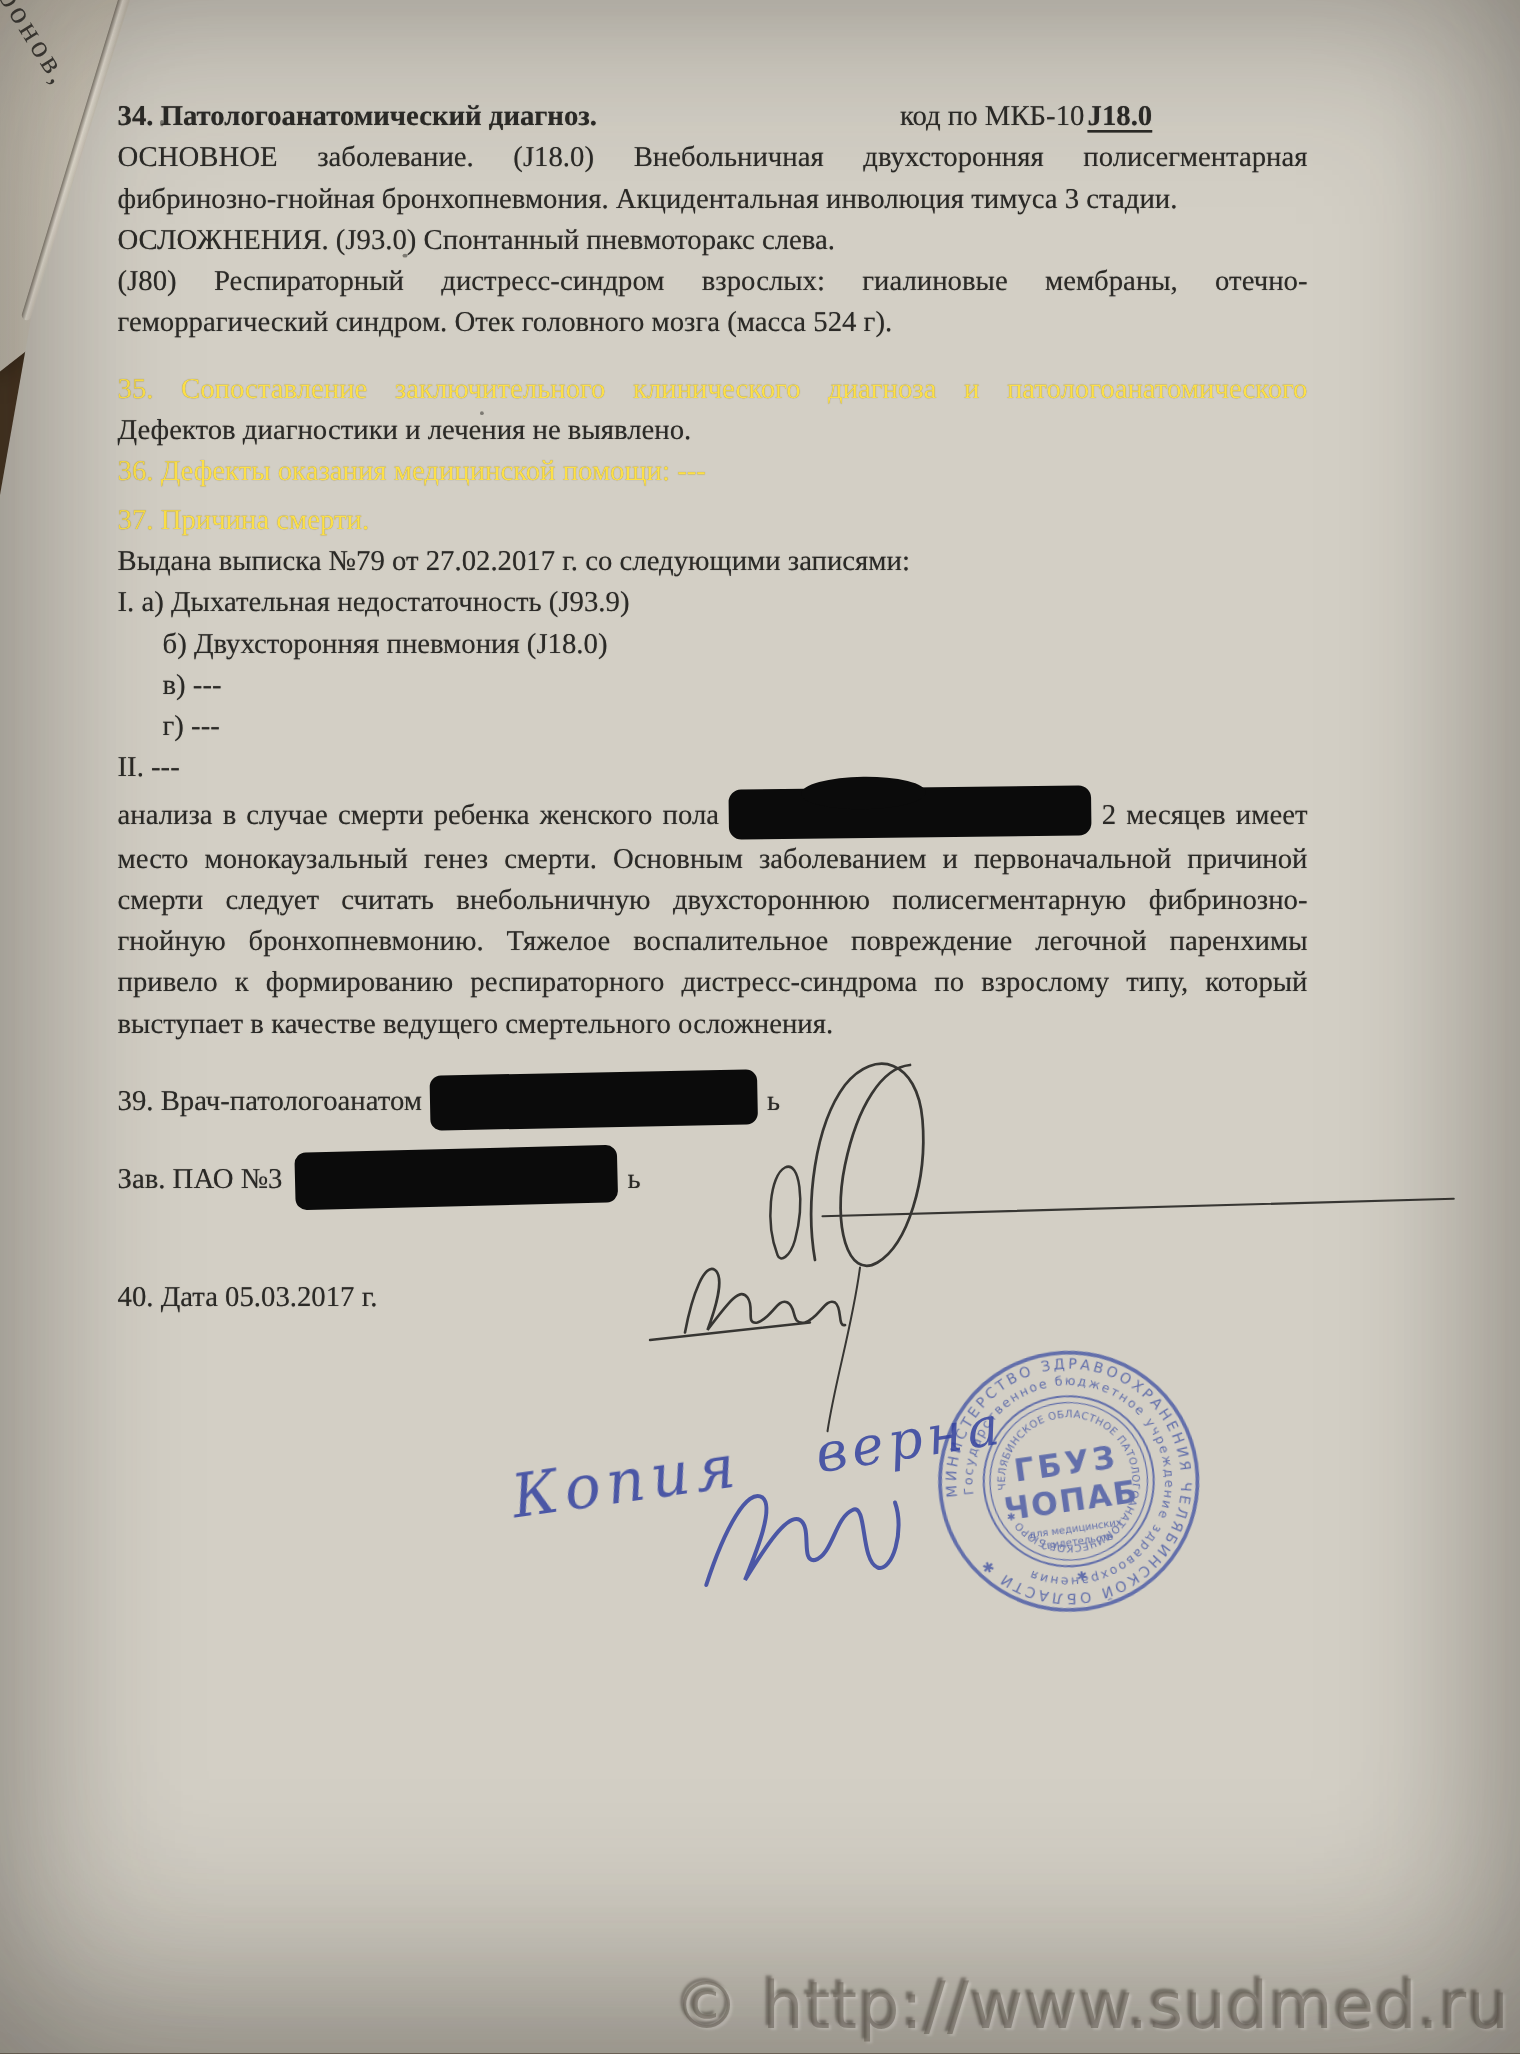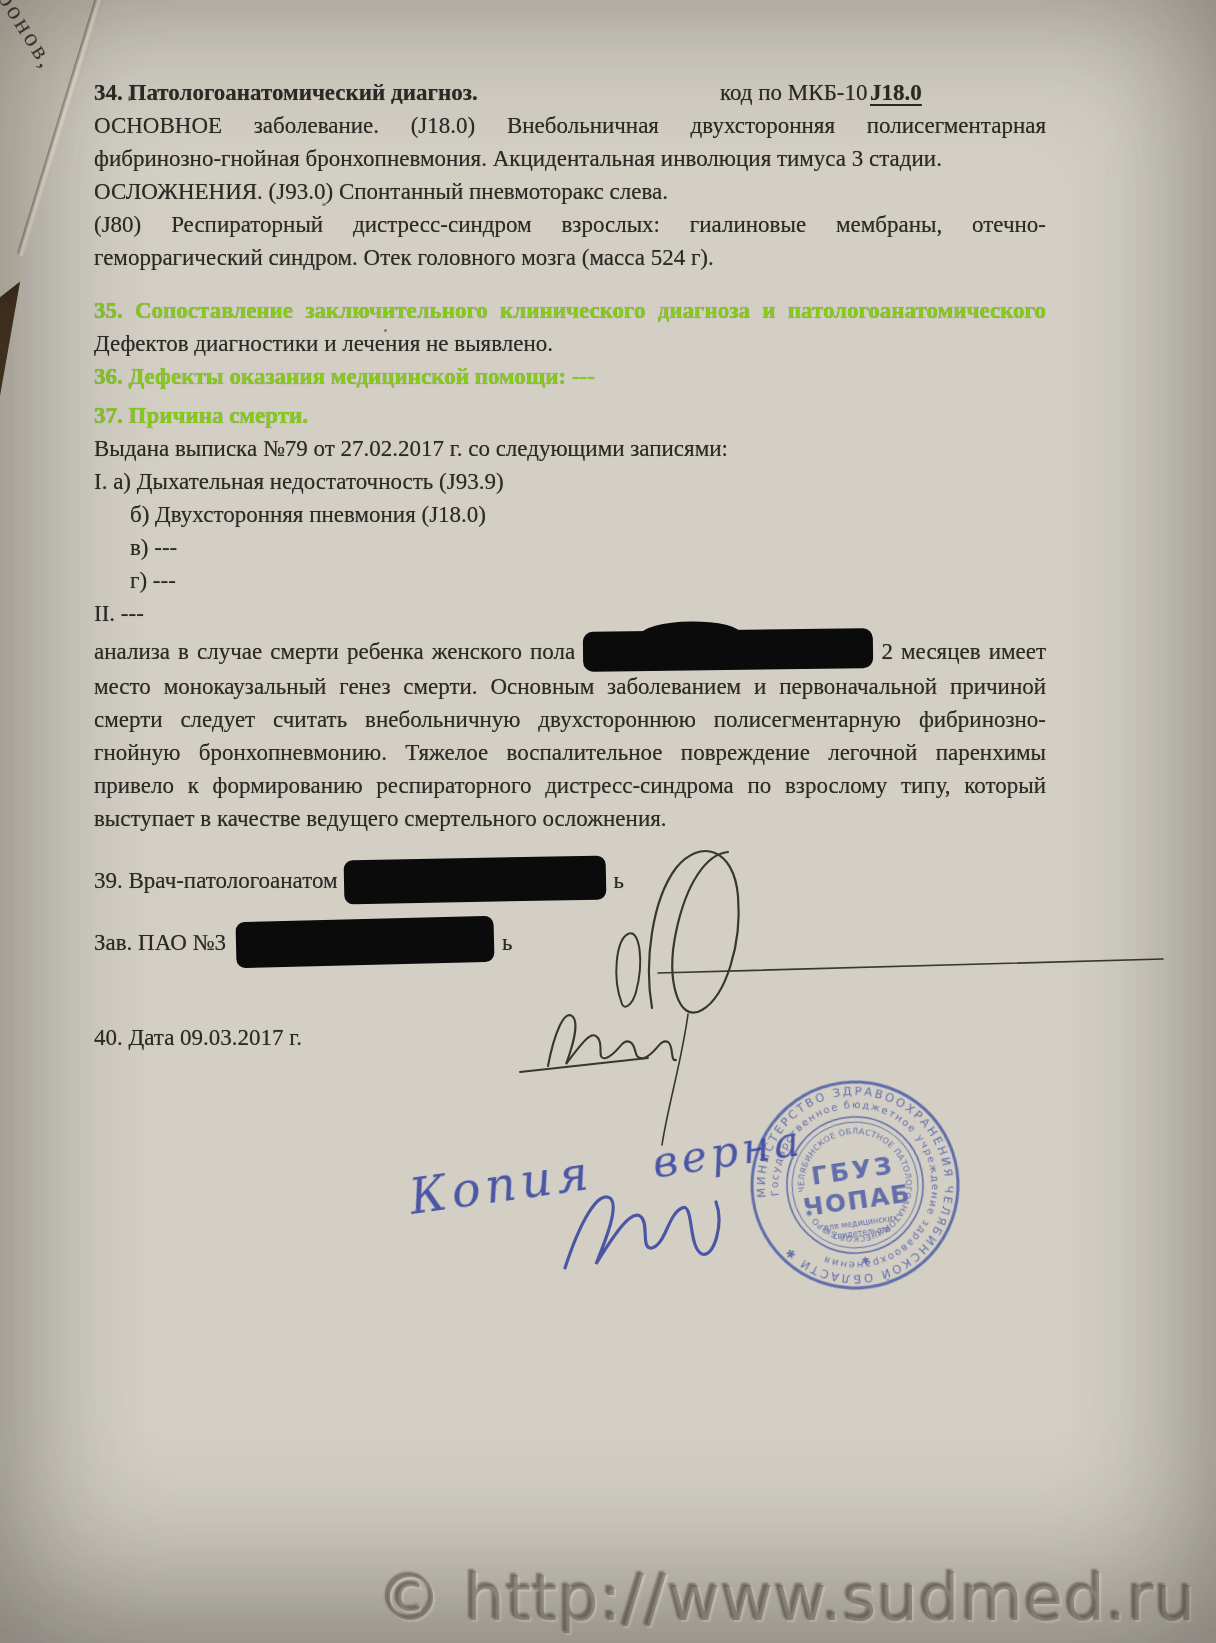--- a/index.html
+++ b/index.html
@@ -32,21 +32,21 @@
     transform:rotate(17deg);transform-origin:top center;border-radius:4px;
     background:linear-gradient(90deg,rgba(40,32,24,.45),#f0eade 48%,rgba(216,210,199,.15));
   }
   
   .doc{
     position:absolute;left:94px;top:76px;width:952px;z-index:6;
     color:#2b2a27;font-size:23px;line-height:33px;
     text-shadow:0 0 .7px rgba(43,42,39,.55);
   }
   .line{min-height:33px;}
-  .b{font-weight:bold;color:#84cc16;}
+  .b{font-weight:normal;color:#fde047;}
   .u{text-decoration:underline;text-underline-offset:3px;}
   .just{text-align:justify;text-align-last:justify;}
   .ind{padding-left:36px;}
   .gap20{margin-top:20px;}
   .gap22{margin-top:6px;}
   .gap18{margin-top:18px;}
   .h34{position:relative;font-weight:bold;}
   .h34 .code-label{position:absolute;left:626px;font-weight:normal;white-space:nowrap;}
   .h34 .code-value{position:absolute;left:776px;font-weight:bold;text-decoration:underline;text-underline-offset:4px;}
   
@@ -58,22 +58,22 @@
   .row39 .labelb{font-weight:normal;white-space:nowrap;}
   .bar39{width:262px;height:44px;margin-left:6px;transform:rotate(-1.1deg);border-radius:9px;flex:none;}
   .rowzav{margin-top:16px;}
   .barzav{width:258px;height:46px;margin-left:10px;transform:rotate(-1.4deg);border-radius:9px;flex:none;}
   .remnant{margin-left:8px;}
   .rowdate{margin-top:56px;}
   
   .ink{position:absolute;inset:0;z-index:7;pointer-events:none;}
   
   .watermark{
-    position:absolute;right:20px;bottom:8px;z-index:8;
-    font-family:"DejaVu Sans",sans-serif;font-size:64px;letter-spacing:1px;
+    position:absolute;right:8px;bottom:8px;z-index:8;
+    font-family:"DejaVu Sans",sans-serif;font-size:52px;letter-spacing:1px;
     color:rgba(118,111,100,.55);
     text-shadow:2px 2px 2px rgba(248,244,236,.7), -2px -2px 2px rgba(66,60,52,.5);
   }
   .vignette{
     position:absolute;inset:0;z-index:9;pointer-events:none;
     box-shadow:inset 0 0 150px rgba(40,35,28,.38), inset 0 -80px 140px rgba(55,48,40,.22);
   }
   .speck{position:absolute;background:rgba(55,53,48,.55);border-radius:50%;z-index:6;}
 </style>
 </head>
@@ -121,21 +121,21 @@
     <span class="bar bar39"></span>
     <span class="remnant">ь</span>
   </div>
 
   <div class="sig-row rowzav">
     <span>Зав. ПАО №3</span>
     <span class="bar barzav"></span>
     <span class="remnant">ь</span>
   </div>
 
-  <div class="line rowdate">40. Дата 09.03.2017 г.</div>
+  <div class="line rowdate">40. Дата 05.03.2017 г.</div>
 </div>
 
 <div class="speck" style="left:322px;top:203px;width:4px;height:3px;"></div>
 <div class="speck" style="left:384px;top:329px;width:3px;height:3px;"></div>
 <div class="speck" style="left:128px;top:96px;width:3px;height:5px;"></div>
 
 <svg class="ink" width="1216" height="1643" viewBox="0 0 1216 1643">
   <defs>
     <path id="ring1" d="M -90 0 A 90 90 0 1 1 90 0 A 90 90 0 1 1 -90 0"></path>
     <path id="ring2" d="M -77 0 A 77 77 0 1 1 77 0 A 77 77 0 1 1 -77 0"></path>

